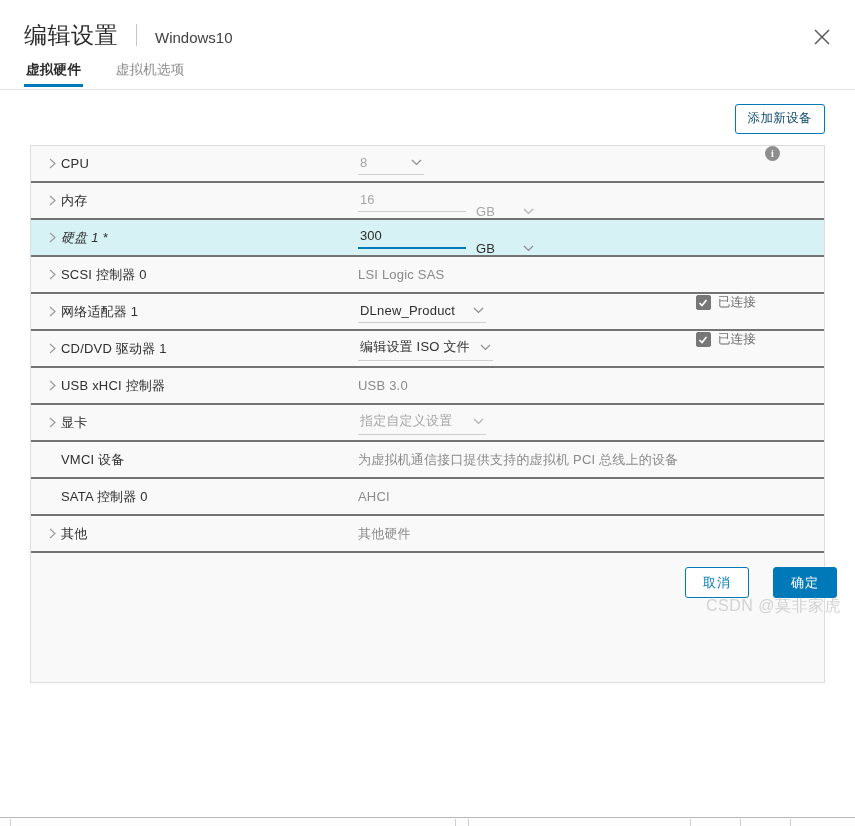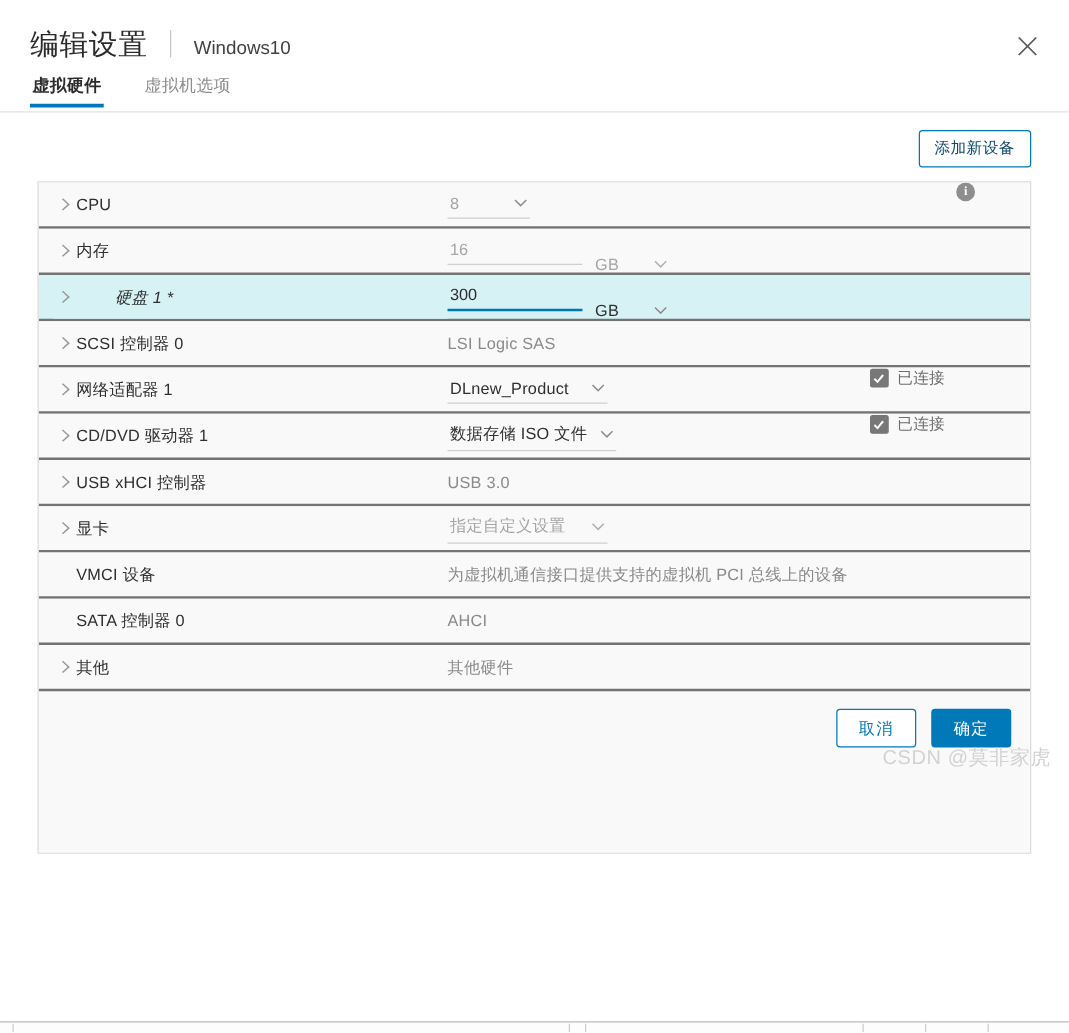--- a/index.html
+++ b/index.html
@@ -142,21 +142,20 @@
     background: #f9f9f9;
     padding: 0 14px 0 12px;
     box-sizing: border-box;
     position: relative;
   }
   .row.highlight {
     background: #d7f2f5;
   }
   .row.highlight .row-label {
     font-style: italic;
-    margin-left: 31px;
   }
   .row-label-cell {
     width: 315px;
     display: flex;
     align-items: center;
     flex: none;
     height: 100%;
   }
   .row.highlight .row-label-cell {
     background: #d7f2f5;
@@ -269,24 +268,24 @@
     margin-right: 30px;
   }
   .row-filler {
     flex: 1 1 auto;
     background: #f9f9f9;
   }
 
   
   .footer {
     position: absolute;
-    right: 46px;
+    right: 18px;
     bottom: 28px;
     display: flex;
-    gap: 12px;
+    gap: 24px;
   }
   .btn-cancel {
     border: 1px solid #0079b8;
     color: #0079b8;
     background: #fff;
     font-size: 13px;
     width: 64px;
     height: 31px;
     border-radius: 3px;
     cursor: pointer;
@@ -479,21 +478,21 @@
       <div class="row-label-cell">
         <span class="chev">
           <svg width="9" height="11" viewBox="0 0 9 11" aria-hidden="true">
               <polyline points="2,1 7,5.5 2,10" fill="none" stroke="#9a9a9a" stroke-width="1.2"></polyline>
             </svg>
         </span>
         <span class="row-label">CD/DVD 驱动器 1</span>
       </div>
       <div class="row-value-cell">
         <span class="sel sel-wide dark">
-          <span>数据存储 ISO 文件</span>
+          <span>编辑设置 ISO 文件</span>
           <span class="cv">
             <svg width="11" height="7" viewBox="0 0 11 7" aria-hidden="true">
                 <polyline points="1,1 5.5,5.5 10,1" fill="none" stroke="#8d8d8d" stroke-width="1.2"></polyline>
               </svg>
           </span>
         </span>
       </div>
       <div class="check-cell">
         <span class="cbox">
           <svg width="10" height="10" viewBox="0 0 10 10" aria-hidden="true">

